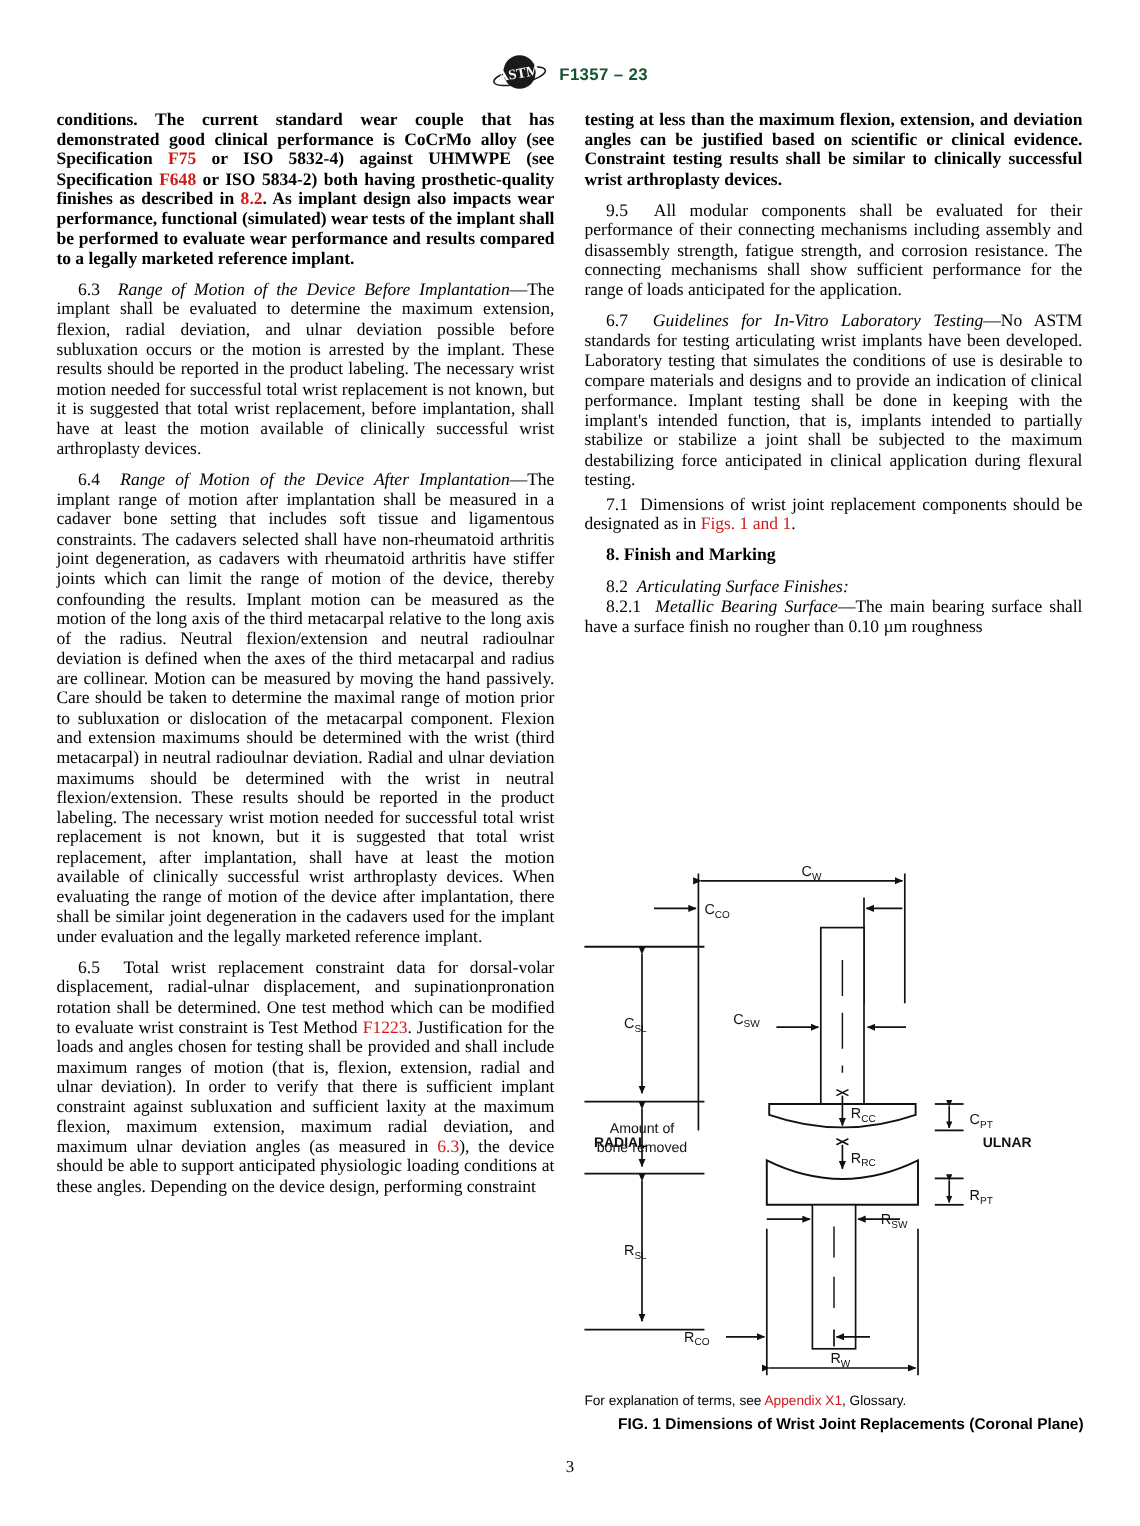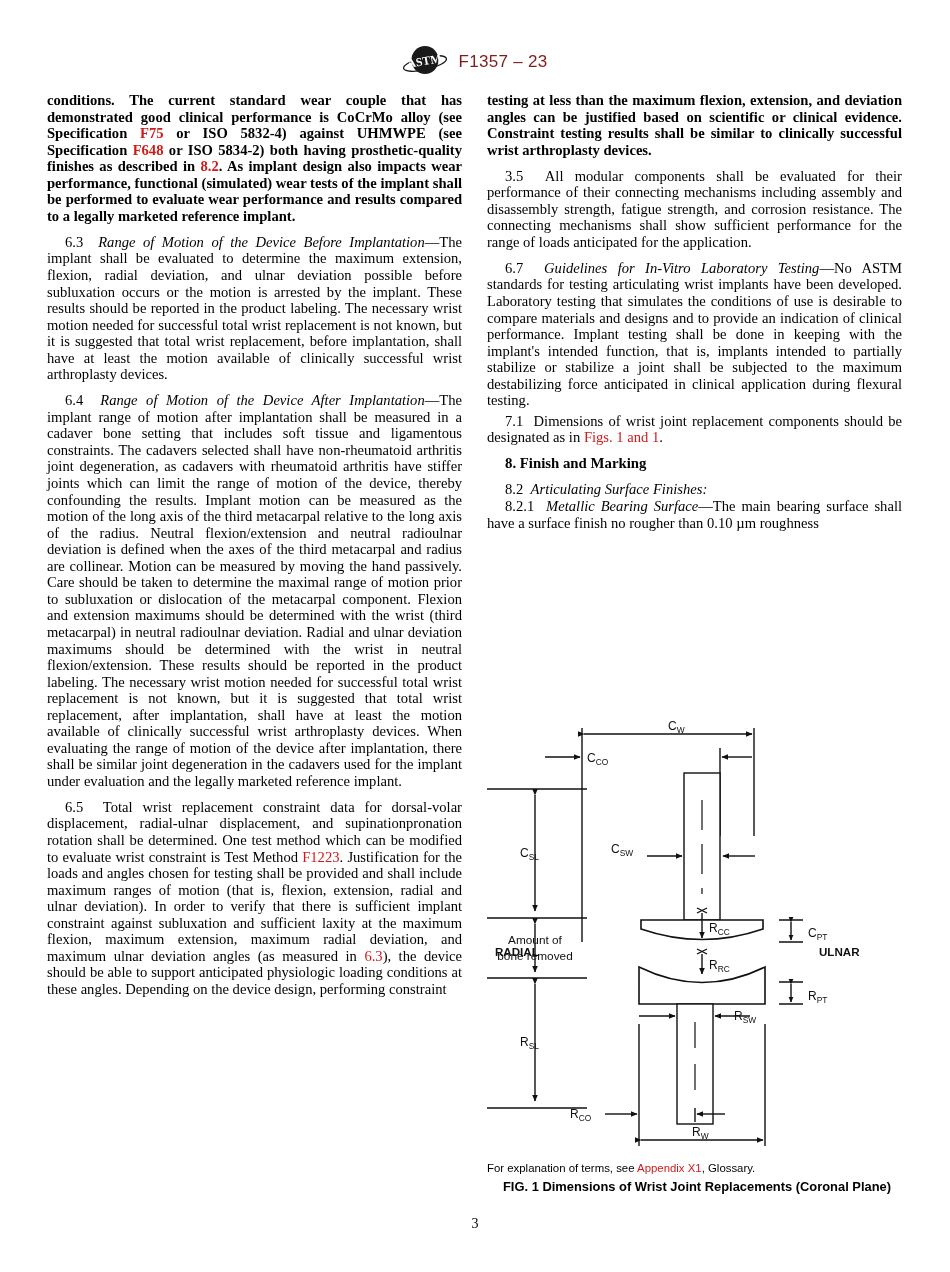--- a/index.html
+++ b/index.html
@@ -37,24 +37,24 @@
   .astm-logo {
     display: inline-block;
     width: 46px;
     height: 34px;
     position: relative;
     vertical-align: middle;
   }
   .astm-logo svg { display:block; }
   .header-title {
     font-family: "Liberation Sans", sans-serif;
-    font-weight: normal;
-    font-size: 17px;
+    font-weight: bold;
+    font-size: 14px;
     letter-spacing: 0.3px;
-    color: #7f1d1d;
+    color: #14532d;
     position: relative;
     top: 1px;
   }
 
   
   .col {
     position: absolute;
     top: 92px;
     width: 415px;
     font-size: 14.6px;
@@ -104,21 +104,21 @@
     left: 0;
     top: 446px;
     width: 410px;
     font-family: "Liberation Sans", sans-serif;
     font-size: 11.4px;
     color: #000;
     white-space: nowrap;
   }
   .fig-caption {
     position: absolute;
-    left: 0;
+    left: 12px;
     top: 463px;
     width: 420px;
     text-align: center;
     font-family: "Liberation Sans", sans-serif;
     font-weight: bold;
     font-size: 12.9px;
     white-space: nowrap;
   }
 
   
@@ -157,21 +157,21 @@
     <p class="gap"><span>6.4</span>&nbsp; <span class="ital">Range of Motion of the Device After Implantation</span><span>—</span><span>The implant range of motion after implantation shall be measured in a cadaver bone setting that includes soft tissue and ligamentous constraints. The cadavers selected shall have non-rheumatoid arthritis joint degeneration, as cadavers with rheumatoid arthritis have stiffer joints which can limit the range of motion of the device, thereby confounding the results. Implant motion can be measured as the motion of the long axis of the third metacarpal relative to the long axis of the radius. Neutral flexion/extension and neutral radioulnar deviation is defined when the axes of the third metacarpal and radius are collinear. Motion can be measured by moving the hand passively. Care should be taken to determine the maximal range of motion prior to subluxation or dislocation of the metacarpal component. Flexion and extension maximums should be determined with the wrist (third metacarpal) in neutral radioulnar deviation. Radial and ulnar deviation maximums should be determined with the wrist in neutral flexion/extension. These results should be reported in the product labeling. The necessary wrist motion needed for successful total wrist replacement is not known, but it is suggested that total wrist replacement, after implantation, shall have at least the motion available of clinically successful wrist arthroplasty devices. When evaluating the range of motion of the device after implantation, there shall be similar joint degeneration in the cadavers used for the implant under evaluation and the legally marketed reference implant.</span></p>
 
     <p class="gap"><span>6.5</span>&nbsp; <span>Total wrist replacement constraint data for dorsal-volar displacement, radial-ulnar displacement, and supinationpronation rotation shall be determined. One test method which can be modified to evaluate wrist constraint is Test Method </span><span class="ref">F1223</span><span>. Justification for the loads and angles chosen for testing shall be provided and shall include maximum ranges of motion (that is, flexion, extension, radial and ulnar deviation). In order to verify that there is sufficient implant constraint against subluxation and sufficient laxity at the maximum flexion, maximum extension, maximum radial deviation, and maximum ulnar deviation angles (as measured in </span><span class="ref">6.3</span><span>), the device should be able to support anticipated physiologic loading conditions at these angles. Depending on the device design, performing constraint</span></p>
 
   </div>
 
   <div class="col col-right">
 
     <p class="noindent">testing at less than the maximum flexion, extension, and deviation angles can be justified based on scientific or clinical evidence. Constraint testing results shall be similar to clinically successful wrist arthroplasty devices.</p>
 
-    <p class="gap"><span>3.5</span>&nbsp; <span>All modular components shall be evaluated for their performance of their connecting mechanisms including assembly and disassembly strength, fatigue strength, and corrosion resistance. The connecting mechanisms shall show sufficient performance for the range of loads anticipated for the application.</span></p>
+    <p class="gap"><span>9.5</span>&nbsp; <span>All modular components shall be evaluated for their performance of their connecting mechanisms including assembly and disassembly strength, fatigue strength, and corrosion resistance. The connecting mechanisms shall show sufficient performance for the range of loads anticipated for the application.</span></p>
 
     <p class="gap"><span>6.7</span>&nbsp; <span class="ital">Guidelines for In-Vitro Laboratory Testing</span><span>—</span><span>No ASTM standards for testing articulating wrist implants have been developed. Laboratory testing that simulates the conditions of use is desirable to compare materials and designs and to provide an indication of clinical performance. Implant testing shall be done in keeping with the implant's intended function, that is, implants intended to partially stabilize or stabilize a joint shall be subjected to the maximum destabilizing force anticipated in clinical application during flexural testing.</span></p>
 
 
     <p class="after-head"><span>7.1</span>&nbsp; <span>Dimensions of wrist joint replacement components should be designated as in </span><span class="ref">Figs. 1 and 1</span><span>.</span></p>
 
     <p class="secthead gap">8.  Finish and Marking</p>
 
 
     <p class="gap"><span>8.2</span>&nbsp; <span class="ital">Articulating Surface Finishes:</span></p>

